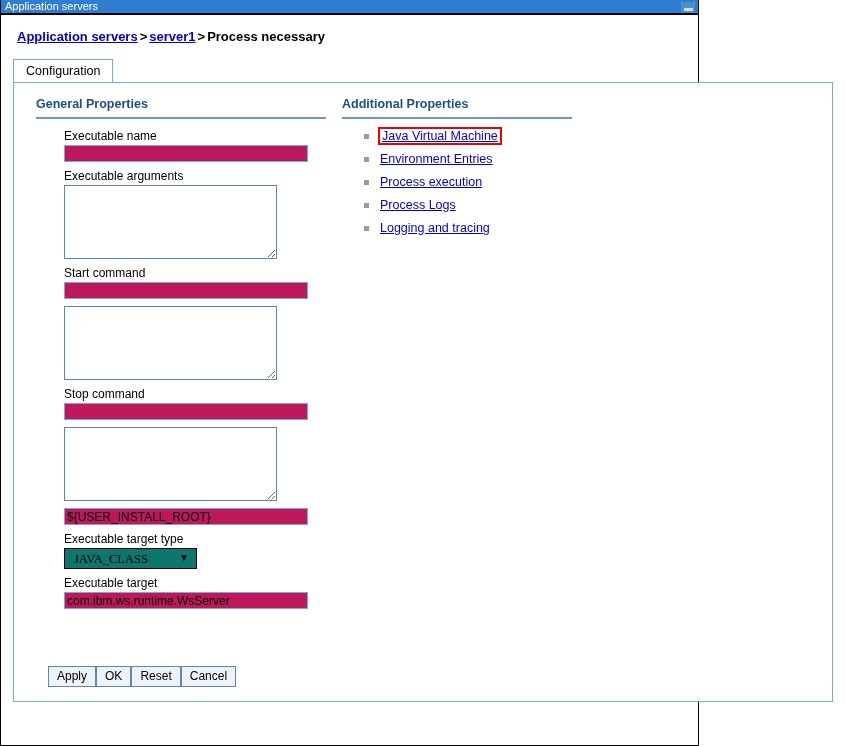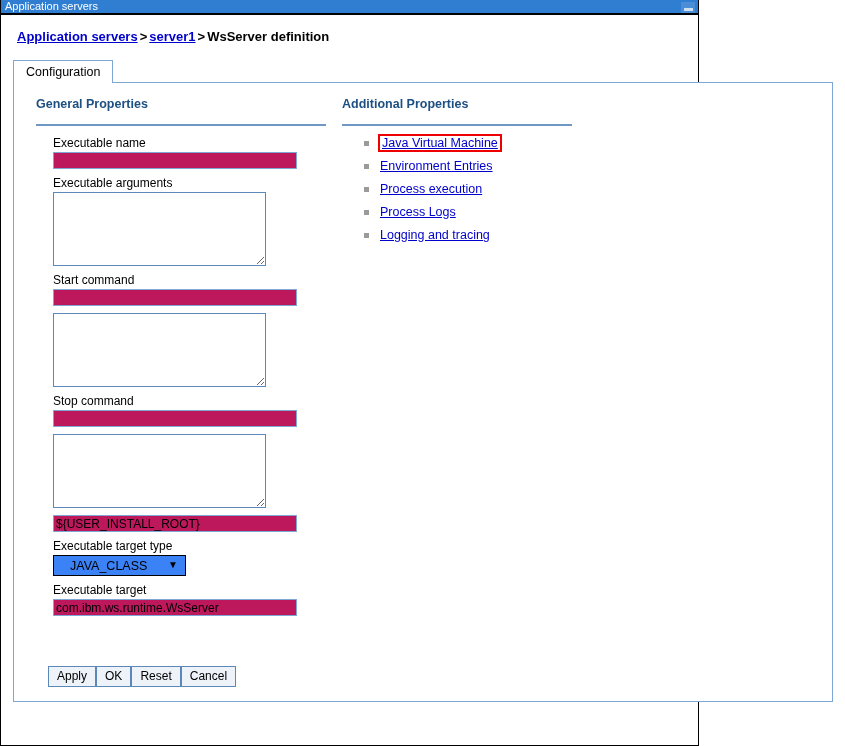--- a/index.html
+++ b/index.html
@@ -93,21 +93,21 @@
     color: #000000;
     white-space: nowrap;
   }
 
   
   #tab-strip {
     margin: 14px 0 0 12px;
     height: 24px;
     position: relative;
     display: flex;
-    align-items: center;
+    align-items: flex-start;
   }
   .tab {
     border: 1px solid #7fa7d3;
     border-bottom: none;
     background: #ffffff;
     padding: 4px 12px 4px 12px;
     font-size: 12.5px;
     color: #000000;
     position: relative;
     z-index: 2;
@@ -137,27 +137,27 @@
   }
   .col-right {
     margin-left: 16px;
     width: 230px;
   }
 
   .section-heading {
     color: #1c4f82;
     font-weight: bold;
     font-size: 12.5px;
-    padding-bottom: 13px;
+    padding-bottom: 6px;
     border-bottom: 2px solid #6f99c4;
     margin-bottom: 10px;
   }
 
   .field {
-    margin-left: 17px;
+    margin-left: 28px;
     margin-bottom: 7px;
   }
   .field-label {
     font-size: 12px;
     color: #000000;
     padding-bottom: 2px;
     white-space: nowrap;
   }
   input.text-input {
     box-sizing: border-box;
@@ -182,25 +182,25 @@
     resize: both;
     background: #ffffff;
     outline: none;
     display: block;
   }
   select.select-input {
     box-sizing: border-box;
     width: 133px;
     height: 21px;
     border: 1px solid #000000;
-    background: #3b82f6;
-    font-family: Liberation Sans, sans-serif;
+    background: #0f766e;
+    font-family: Liberation Serif, serif;
     font-size: 12.5px;
     color: #000000;
-    padding-left: 16px;
+    padding-left: 9px;
     -webkit-appearance: none;
     -moz-appearance: none;
     appearance: none;
   }
   .select-wrap {
     position: relative;
     display: inline-block;
   }
   .select-wrap .arrow {
     position: absolute;
@@ -269,21 +269,21 @@
   <div id="titlebar">
     <span id="titlebar-text">Application servers</span>
     <div id="minimize-button">
       <span class="bar"></span>
     </div>
   </div>
 
   <div id="content">
 
     <div id="breadcrumb">
-      <a href="#">Application servers</a><span class="sep">&gt;</span><a href="#">server1</a><span class="sep">&gt;</span><span>WsServer definition</span>
+      <a href="#">Application servers</a><span class="sep">&gt;</span><a href="#">server1</a><span class="sep">&gt;</span><span>Process necessary</span>
     </div>
 
 
     <div id="tab-strip">
       <div class="tab">Configuration</div>
     </div>
 
     <div id="panel">
       <div id="panel-inner">
 

